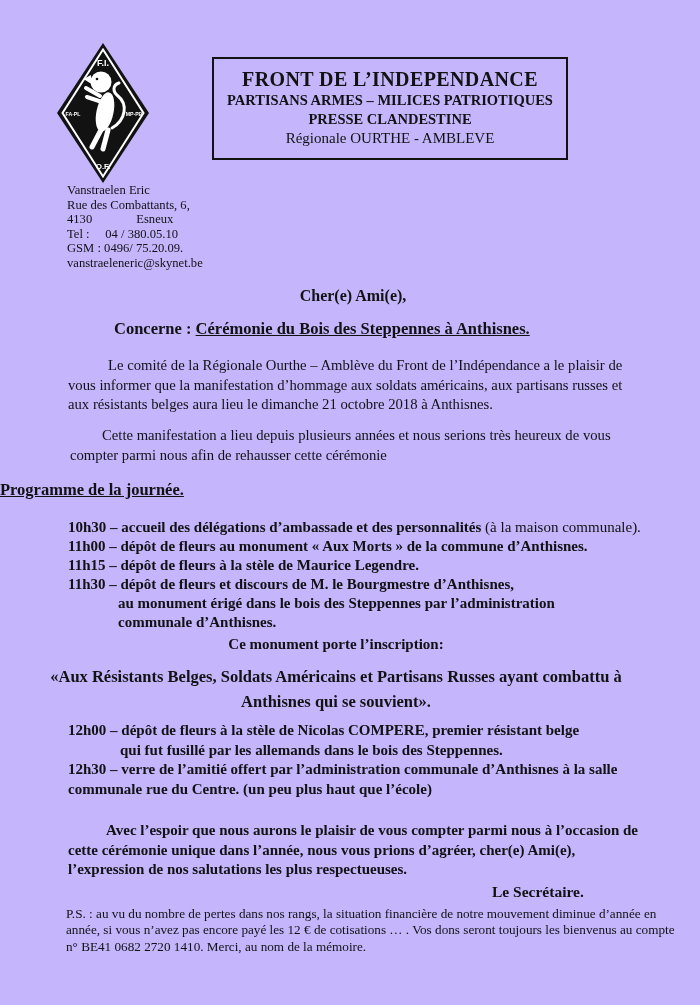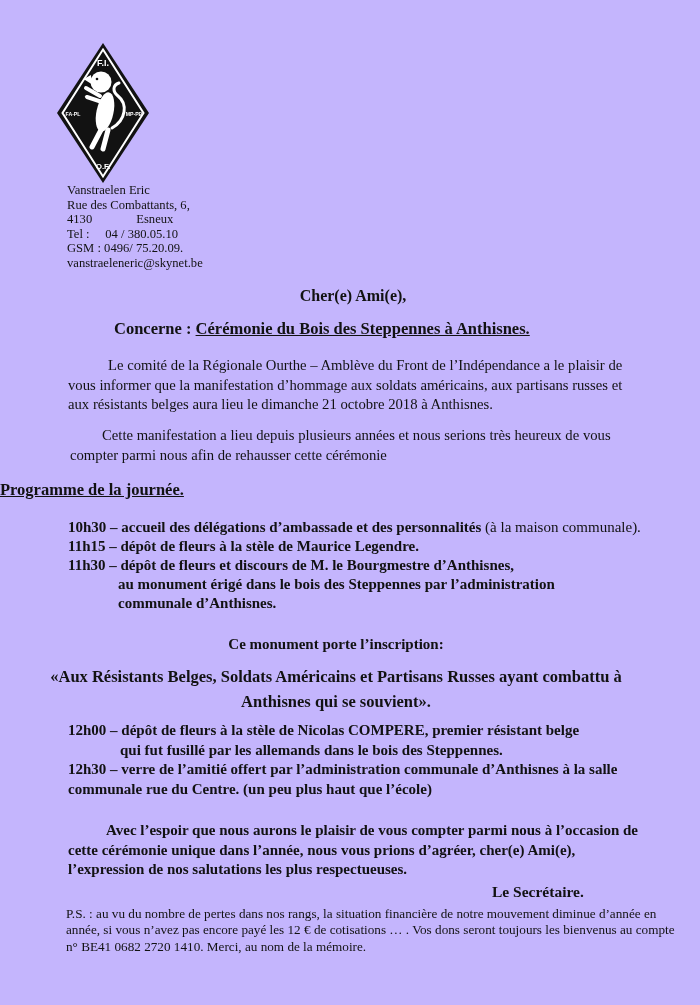--- a/index.html
+++ b/index.html
@@ -84,20 +84,26 @@
         <ellipse cx="49" cy="70" rx="8.5" ry="20" fill="#fff" transform="rotate(12 49 70)"></ellipse>
         <path d="M44,54 L30,46" stroke="#fff" stroke-width="4" stroke-linecap="round"></path>
         <path d="M46,60 L31,55" stroke="#fff" stroke-width="4" stroke-linecap="round"></path>
         <path d="M46,86 L36,105" stroke="#fff" stroke-width="5" stroke-linecap="round"></path>
         <path d="M52,88 L47,107" stroke="#fff" stroke-width="5" stroke-linecap="round"></path>
         <path d="M56,86 C70,78 72,62 62,54 C56,49 57,43 63,41" stroke="#fff" stroke-width="3" fill="none" stroke-linecap="round"></path>
       </g>
     </svg>
   </div>
 
+  <div class="abs header-box">
+    <div class="hb-title">FRONT DE L’INDEPENDANCE</div>
+    <div class="hb-sub">PARTISANS ARMES – MILICES PATRIOTIQUES</div>
+    <div class="hb-sub">PRESSE CLANDESTINE</div>
+    <div class="hb-reg">Régionale OURTHE - AMBLEVE</div>
+  </div>
 
   <div class="abs secretariat">
     <div class="sec-line">Vanstraelen Eric</div>
     <div class="sec-line">Rue des Combattants, 6,</div>
     <div class="sec-line">4130              Esneux</div>
     <div class="sec-line">Tel :     04 / 380.05.10</div>
     <div class="sec-line">GSM : 0496/ 75.20.09.</div>
     <div class="sec-line">vanstraeleneric@skynet.be</div>
   </div>
 
@@ -109,20 +115,21 @@
 
   <div class="abs p1">Le comité de la Régionale Ourthe – Amblève du Front de l’Indépendance a le plaisir de vous informer que la manifestation d’hommage aux soldats américains, aux partisans russes et aux résistants belges aura lieu le dimanche 21 octobre 2018 à Anthisnes.</div>
   <div class="abs p2">Cette manifestation a lieu depuis plusieurs années et nous serions très heureux de vous compter parmi nous afin de rehausser cette cérémonie</div>
 
   <div class="abs prog-title">
     <span>Programme de la journée.</span>
   </div>
 
   <div class="abs sched1">
     <div><span>10h30 – accueil des délégations d’ambassade et des personnalités</span><span class="norm"> (à la maison communale).</span></div>
+    <div>11h00 – dépôt de fleurs au monument « Aux Morts » de la commune d’Anthisnes.</div>
     <div>11h15 – dépôt de fleurs à la stèle de Maurice Legendre.</div>
     <div>11h30 – dépôt de fleurs et discours de M. le Bourgmestre d’Anthisnes,</div>
     <div class="indent">au monument érigé dans le bois des Steppennes par l’administration</div>
     <div class="indent">communale d’Anthisnes.</div>
   </div>
 
   <div class="abs inscr-intro">Ce monument porte l’inscription:</div>
   <div class="abs inscription">«Aux Résistants Belges, Soldats Américains et Partisans Russes ayant combattu à Anthisnes qui se souvient».</div>
 
   <div class="abs sched2">

